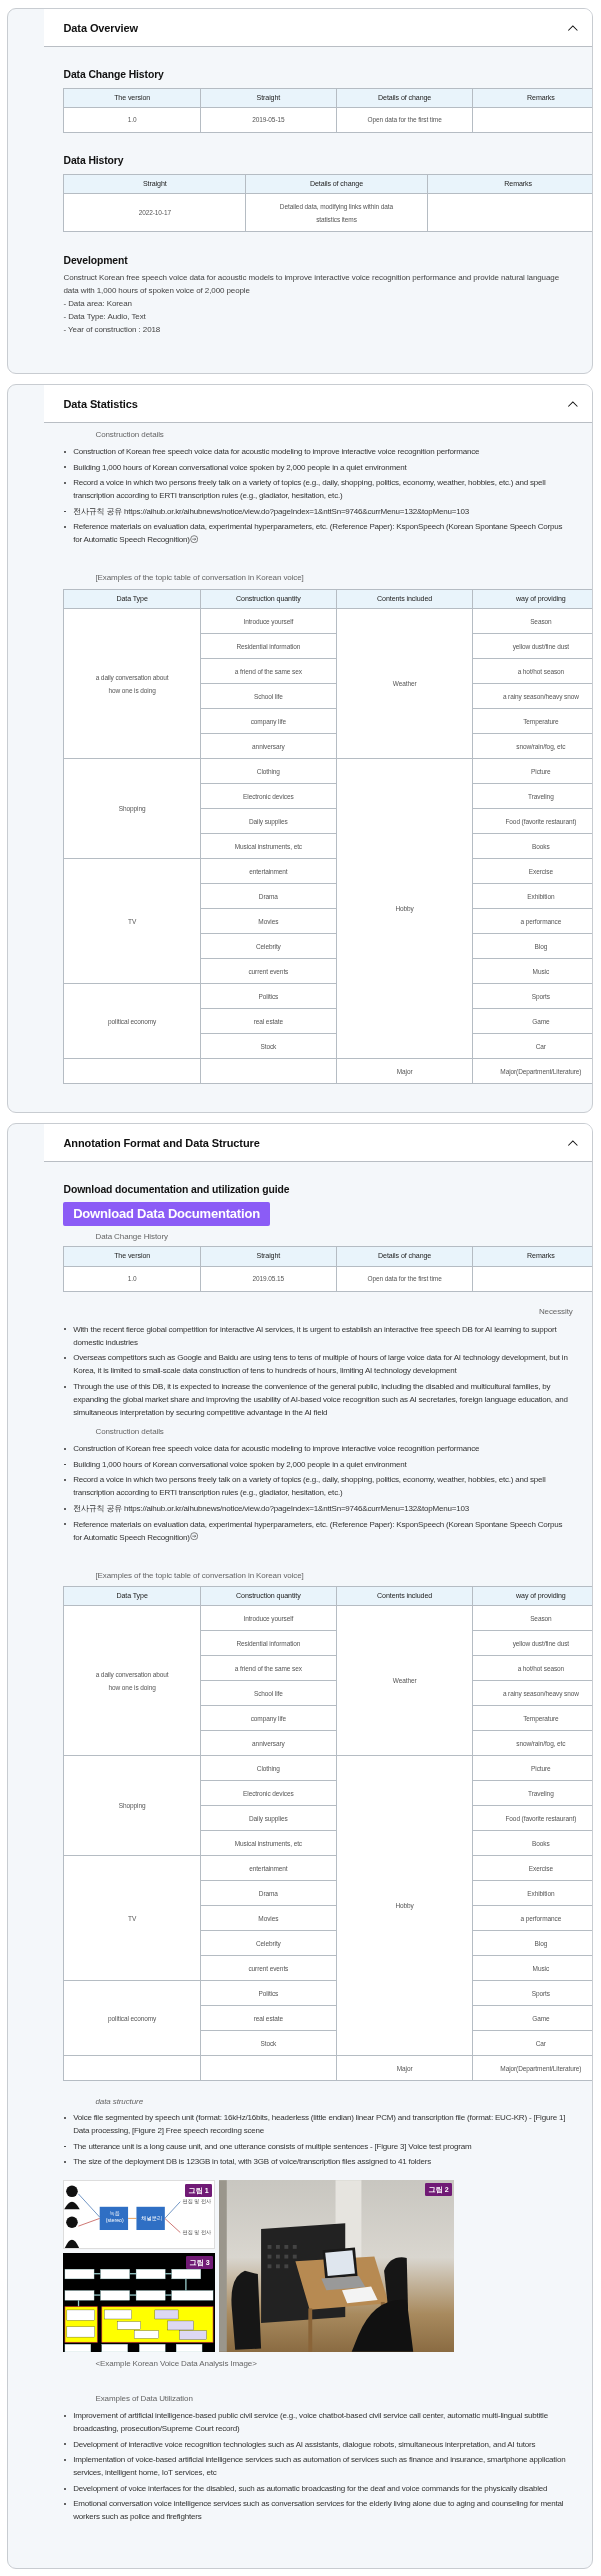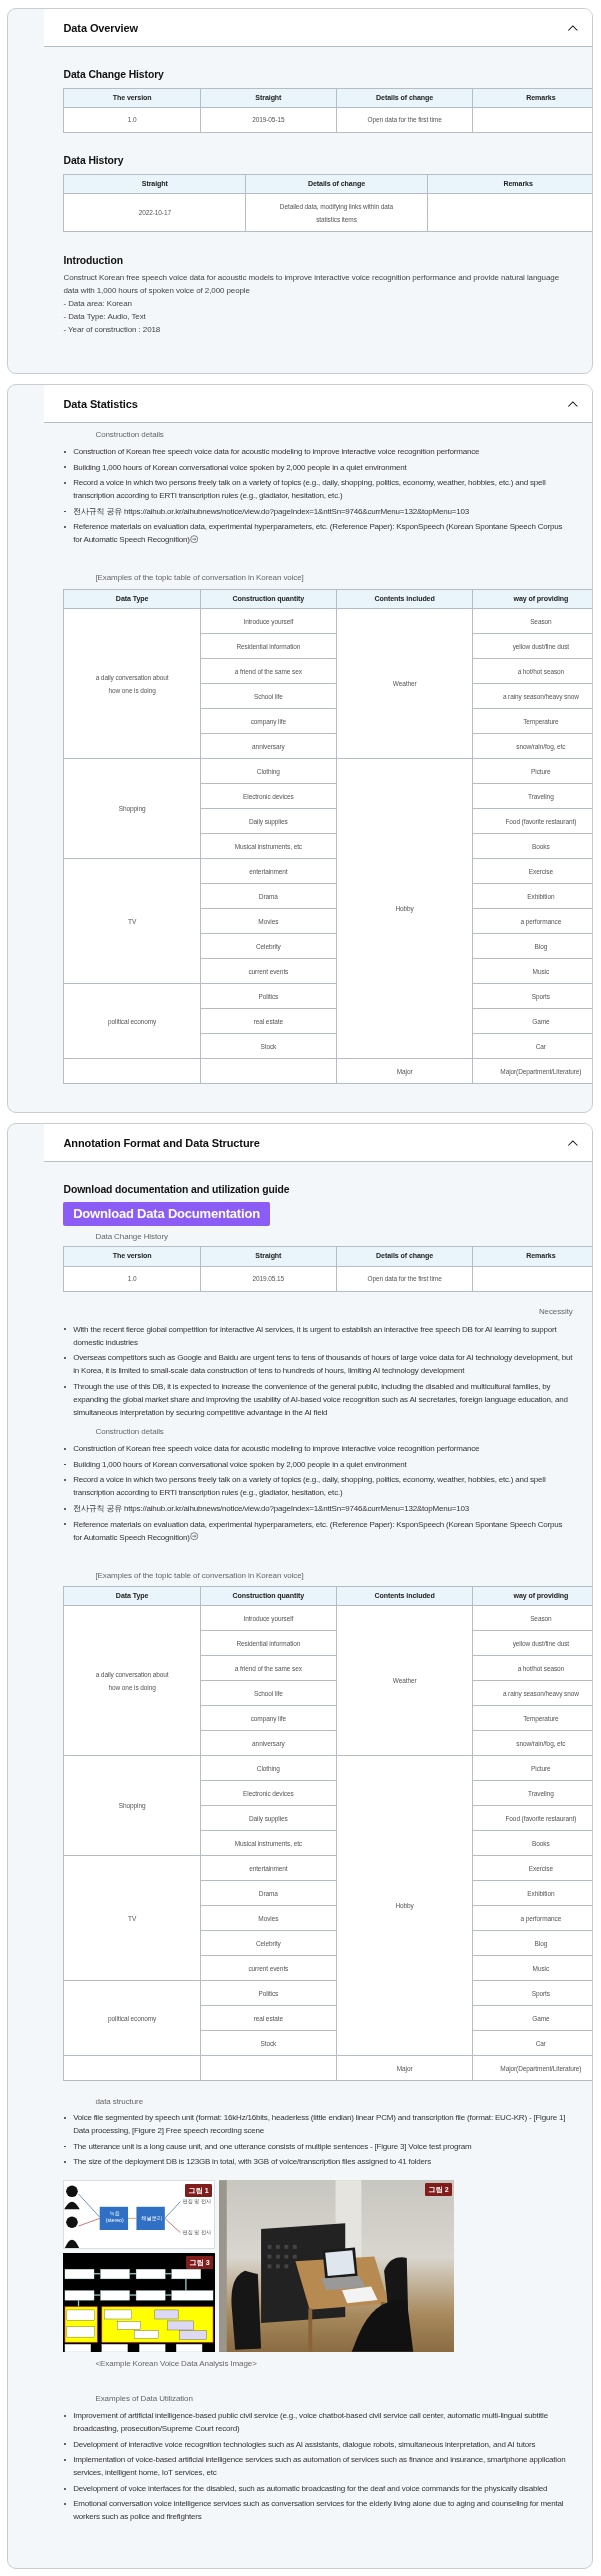--- a/index.html
+++ b/index.html
@@ -60,21 +60,21 @@
   }
   table.grid {
     width: 546px;
     border-collapse: collapse;
     table-layout: fixed;
     background: #fff;
   }
   table.grid th {
     background: #e9f4fb;
     font-size: 7.1px;
-    font-weight: bold;
+    font-weight: normal;
     color: #222;
     height: 19.4px;
     border: 0.6px solid #b5bcc3;
     text-align: center;
     letter-spacing: -0.1px;
   }
   table.grid td {
     font-size: 6.5px;
     color: #555;
     text-align: center;
@@ -132,21 +132,21 @@
     padding: 0 9.7px;
     cursor: pointer;
     letter-spacing: -0.2px;
   }
   .figures { position: relative; height: 172px; width: 428px; }
   .fig { position: absolute; overflow: hidden; }
   .fig-tag {
     position: absolute;
     top: 2.6px;
     right: 2.6px;
-    background: #7f1d1d;
+    background: #701a75;
     color: #fff;
     font-size: 7.1px;
     font-weight: bold;
     padding: 1.9px 3.2px;
     border-radius: 1.3px;
   }
 </style>
 </head>
 <body>
 
@@ -191,21 +191,21 @@
         </thead>
       <tbody>
           <tr>
         <td style="height:38px;">2022-10-17</td>
         <td style="height:38px;padding:0 26px;">Detailed data, modifying links within data statistics items</td>
         <td style="height:38px;"></td>
       </tr>
         </tbody>
     </table>
 
-    <h3 class="sub" style="margin-top:23px;margin-bottom:5.2px;">Introduction</h3>
+    <h3 class="sub" style="margin-top:23px;margin-bottom:5.2px;">Development</h3>
     <div class="para">
       <div>Construct Korean free speech voice data for acoustic models to improve interactive voice recognition performance and provide natural language data with 1,000 hours of spoken voice of 2,000 people</div>
       <div>- Data area: Korean</div>
       <div>- Data Type: Audio, Text</div>
       <div>- Year of construction : 2018</div>
     </div>
   </div>
 </section>
 
 <section class="card" style="top:384px;height:729px;">
@@ -360,21 +360,21 @@
         <td>2019.05.15</td>
         <td>Open data for the first time</td>
         <td></td>
       </tr>
         </tbody>
     </table>
 
     <div class="label-gray" style="margin-top:15.6px;margin-bottom:6.5px;text-align:right;">Necessity</div>
     <ul class="bul">
       <li>With the recent fierce global competition for interactive AI services, it is urgent to establish an interactive free speech DB for AI learning to support domestic industries</li>
-      <li>Overseas competitors such as Google and Baidu are urgent tens to tens of thousands of hours of large voice data for AI technology development, but in Korea, it is limited to small-scale data construction of tens to hundreds of hours, limiting AI technology development</li>
+      <li>Overseas competitors such as Google and Baidu are using tens to tens of multiple of hours of large voice data for AI technology development, but in Korea, it is limited to small-scale data construction of tens to hundreds of hours, limiting AI technology development</li>
       <li>Through the use of this DB, it is expected to increase the convenience of the general public, including the disabled and multicultural families, by expanding the global market share and improving the usability of AI-based voice recognition such as AI secretaries, foreign language education, and simultaneous interpretation by securing competitive advantage in the AI field</li>
     </ul>
 
     <div class="label-gray" style="margin-top:7.8px;margin-bottom:6.5px;">Construction details</div>
     <ul class="bul">
       <li>Construction of Korean free speech voice data for acoustic modeling to improve interactive voice recognition performance</li>
       <li>Building 1,000 hours of Korean conversational voice spoken by 2,000 people in a quiet environment</li>
       <li>Record a voice in which two persons freely talk on a variety of topics (e.g., daily, shopping, politics, economy, weather, hobbies, etc.) and spell transcription according to ERTI transcription rules (e.g., gladiator, hesitation, etc.)</li>
       <li>전사규칙 공유 https://aihub.or.kr/aihubnews/notice/view.do?pageIndex=1&amp;nttSn=9746&amp;currMenu=132&amp;topMenu=103</li>
       <li><span>Reference materials on evaluation data, experimental hyperparameters, etc. (Reference Paper): KsponSpeech (Korean Spontane Speech Corpus for Automatic Speech Recognition)</span><span class="circle-arrow"><svg width="8.4" height="8.4" viewBox="0 0 13 13">
@@ -476,21 +476,21 @@
             <tr>
               <td rowspan="1"></td>
               <td></td>
               <td rowspan="1">Major</td>
               <td>Major(Department/Literature)</td>
             </tr>
           </tbody>
         </table>
       </div>
 
-    <div class="label-gray" style="margin-top:15.6px;margin-bottom:5.2px;">data structure</div>
+    <div class="label-gray" style="margin-top:15.6px;margin-bottom:5.2px;font-style:italic;">data structure</div>
     <ul class="bul">
       <li>Voice file segmented by speech unit (format: 16kHz/16bits, headerless (little endian) linear PCM) and transcription file (format: EUC-KR) - [Figure 1] Data processing, [Figure 2] Free speech recording scene</li>
       <li>The utterance unit is a long cause unit, and one utterance consists of multiple sentences - [Figure 3] Voice test program</li>
       <li>The size of the deployment DB is 123GB in total, with 3GB of voice/transcription files assigned to 41 folders</li>
     </ul>
 
     <div class="figures" style="margin-top:11.7px;">
 
       <div class="fig" style="left:0;top:0;width:152px;height:69px;background:#fff;border:0.6px solid #ddd;">
         <svg width="152" height="69" viewBox="0 0 235 107">

